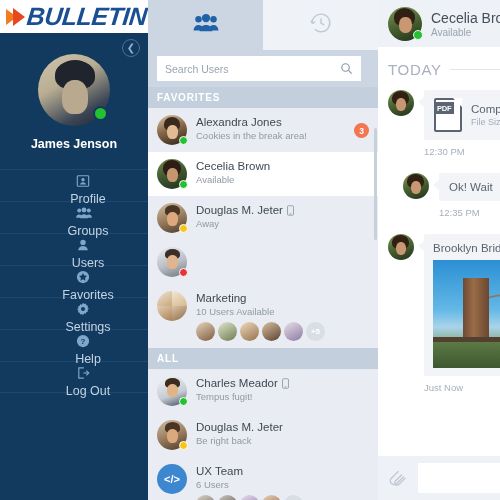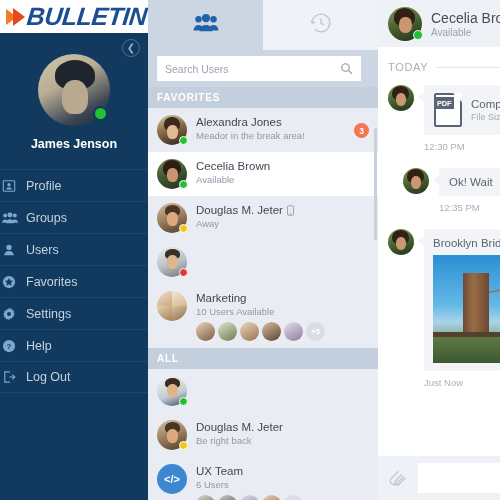--- a/index.html
+++ b/index.html
@@ -58,22 +58,22 @@
     border-radius: 46% 46% 40% 40%; background:#b9a98f;
   }
   .dot-status {
     position: absolute; border-radius: 50%; border: 2px solid #123a5e;
   }
   .avatar-big .dot-status { width: 15px; height: 15px; right: 2px; bottom: 5px; background: #24c131; }
   .profile-name { color: #ffffff; font-size: 12.5px; font-weight: bold; margin-top: 11px; }
 
   .nav { margin-top: 4px; }
   .nav-item {
-    height: 32px; display: flex; align-items: center; padding-left: 2px;
-    border-top: 1px solid #1d4870; color: #c3d3e2; font-size: 12.5px; cursor: pointer;
+    height: 32px; display: flex; align-items: center; padding-left: 26px;
+    border-top: 1px solid #1d4870; color: #c3d3e2; font-size: 12.5px; cursor: pointer; flex-direction: column;
   }
   .nav-item:last-child { border-bottom: 1px solid #1d4870; }
   .nav-ico { width: 22px; height: 16px; display: flex; align-items: center; color: #7fa6cc; flex: 0 0 22px; }
   .nav-ico svg { display: block; }
   .nav-label { margin-left: 2px; }
 
   
   .listpanel { width: 230px; flex: 0 0 230px; height: 500px; background: #eef1f6; position: relative; }
   .tabs { display: flex; height: 50px; }
   .tab {
@@ -141,21 +141,21 @@
     height: 47px; background: #eef1f6; display: flex; align-items: center; padding-left: 10px;
   }
   .chat-head .row-av { width: 34px; height: 34px; flex: 0 0 34px; }
   .chat-head .row-av .circ { width: 34px; height: 34px; }
   .chat-head .row-av .dot-status { width: 10px; height: 10px; right: -1px; bottom: 1px; border-color: #eef1f6; }
   .chat-head-body { margin-left: 9px; }
   .chat-head-name { font-size: 14px; color: #454e5a; white-space: nowrap; }
   .chat-head-sub { font-size: 10px; color: #9aa3b0; margin-top: 1px; }
 
   .today-row { display: flex; align-items: center; padding: 14px 0 6px 10px; }
-  .today-label { font-size: 11px; color: #a9b1bd; letter-spacing: 0.7px; }
+  .today-label { font-size: 15px; color: #a9b1bd; letter-spacing: 0.7px; }
   .today-line { flex: 1; height: 1px; background: #e3e7ec; margin-left: 8px; }
 
   .msg { display: flex; padding: 6px 0 0 10px; }
   .msg-av { width: 26px; height: 26px; flex: 0 0 26px; border-radius: 50%; overflow: hidden; position: relative; }
   .msg-col { margin-left: 10px; }
   .bubble {
     background: #f2f4f7; border-radius: 2px; padding: 8px 10px; display: flex;
     align-items: center; position: relative; white-space: nowrap;
   }
   .bubble::before {
@@ -369,21 +369,21 @@
           <div class="circ" style="background:linear-gradient(160deg,#d8c9a8,#8a6b4a 45%,#2c2119);position:relative;">
             <span style="position:absolute;left:7px;top:2px;width:16px;height:14px;border-radius:50% 50% 40% 40%;background:#3a2a1d;"></span>
             <span style="position:absolute;left:10px;top:10px;width:11px;height:14px;border-radius:45%;background:#e2bb95;"></span>
           </div>
           <div class="dot-status" style="background:#24c131;"></div>
         </div>
         <div class="row-body">
           <div class="row-name">
               <span>Alexandra Jones</span>
             </div>
-          <div class="row-sub">Meador in the break area!</div>
+          <div class="row-sub">Cookies in the break area!</div>
         </div>
         <div class="badge">3</div>
       </div>
 
       <div class="row sel">
         <div class="row-av">
           <div class="circ" style="background:linear-gradient(160deg,#6f8a4e,#3f5730 50%,#23301c);position:relative;">
             <span style="position:absolute;left:6px;top:1px;width:18px;height:16px;border-radius:50% 50% 40% 40%;background:#2e1d14;"></span>
             <span style="position:absolute;left:10px;top:9px;width:11px;height:14px;border-radius:45%;background:#c79670;"></span>
           </div>
@@ -460,20 +460,32 @@
     <div class="rows">
 
       <div class="row alt">
         <div class="row-av">
           <div class="circ" style="background:linear-gradient(160deg,#f2f3f5,#c6ccd4 60%,#3c4a5c);position:relative;">
             <span style="position:absolute;left:8px;top:2px;width:15px;height:10px;border-radius:50% 50% 35% 35%;background:#3b2c1f;"></span>
             <span style="position:absolute;left:10px;top:8px;width:11px;height:13px;border-radius:45%;background:#e0b389;"></span>
           </div>
           <div class="dot-status" style="background:#24c131;"></div>
         </div>
+        <div class="row-body">
+          <div class="row-name">
+            <span>Charles Meador</span>
+            <span class="mobile-ico">
+              <svg width="7" height="11" viewBox="0 0 8 12" fill="none" stroke="currentColor" stroke-width="1">
+                  <rect x="0.6" y="0.6" width="6.8" height="10.8" rx="1"></rect>
+                  <path d="M3 9.8h2"></path>
+                </svg>
+            </span>
+          </div>
+          <div class="row-sub">Tempus fugit!</div>
+        </div>
       </div>
 
       <div class="row alt">
         <div class="row-av">
           <div class="circ" style="background:linear-gradient(160deg,#d0c0a4,#9c7e5f 50%,#4b3a2a);position:relative;">
             <span style="position:absolute;left:8px;top:2px;width:15px;height:11px;border-radius:50% 50% 35% 35%;background:#4a3525;"></span>
             <span style="position:absolute;left:10px;top:9px;width:11px;height:14px;border-radius:45%;background:#dca97e;"></span>
           </div>
           <div class="dot-status" style="background:#f5c518;"></div>
         </div>

